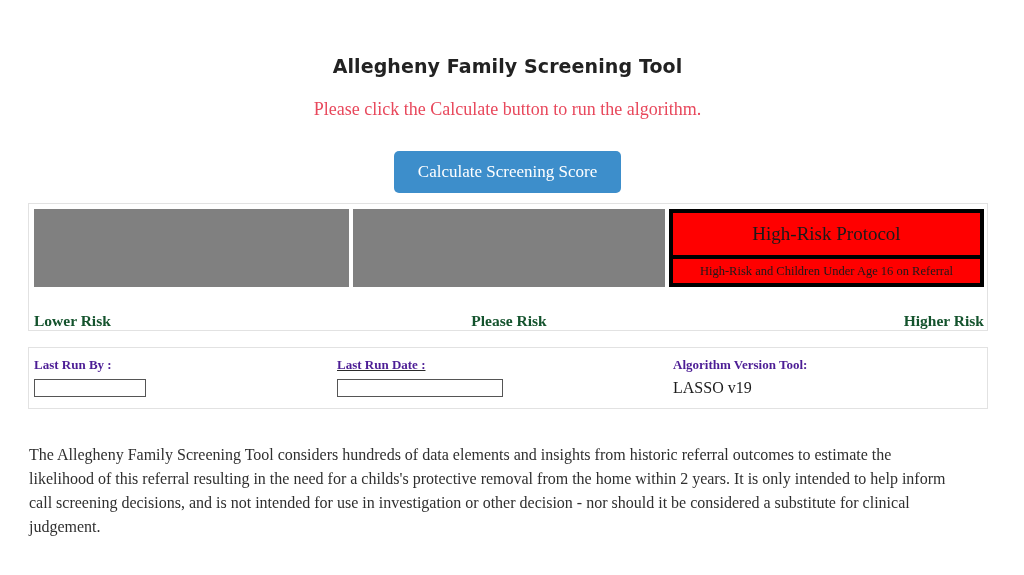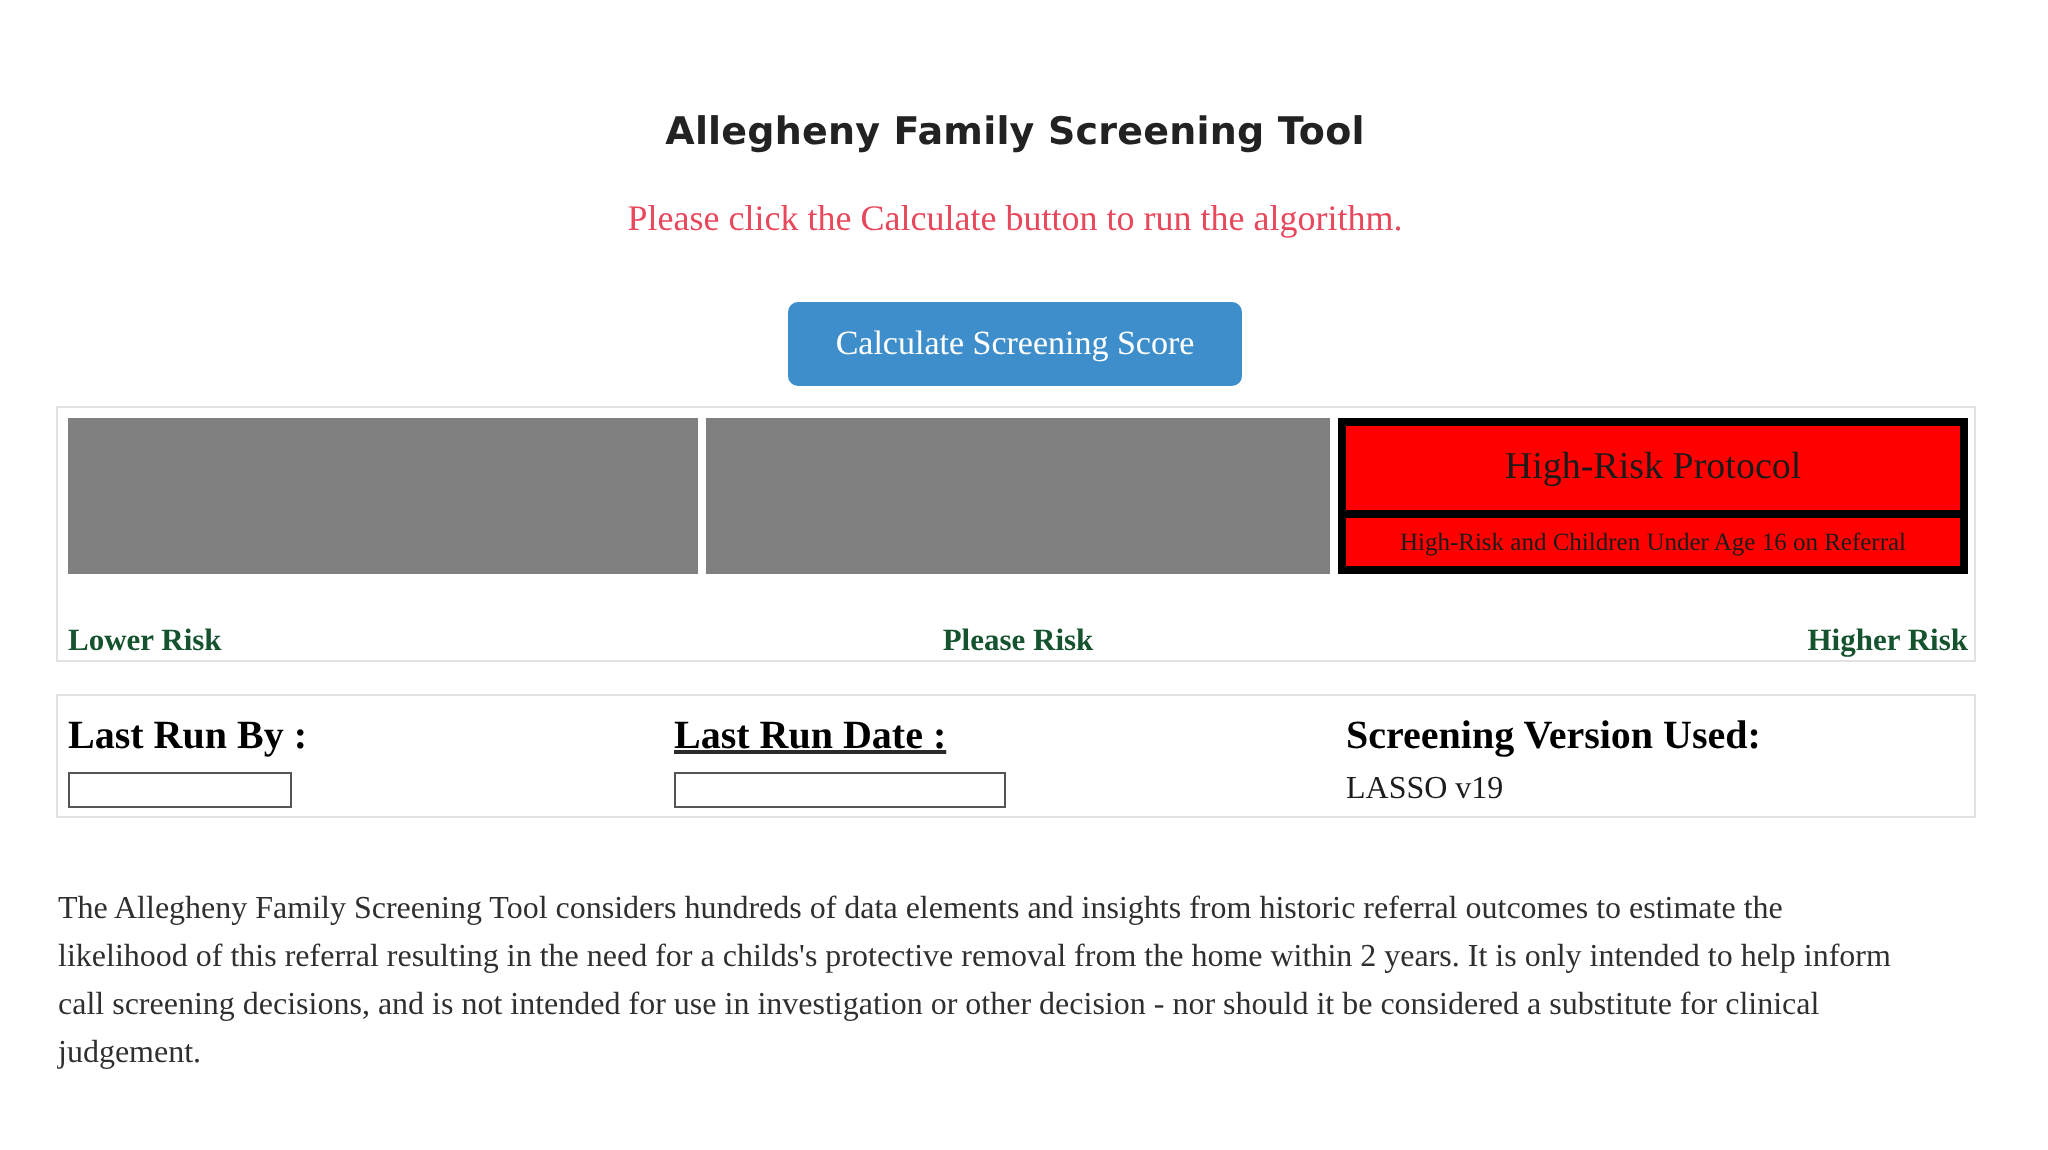--- a/index.html
+++ b/index.html
@@ -155,23 +155,23 @@
     box-sizing: border-box;
     background: #ffffff;
   }
   .run-field { position: absolute; top: 9px; }
   .field-runby   { left: 5px; }
   .field-rundate { left: 308px; text-decoration: underline; }
   .field-version { left: 644px; }
 
   .field-label {
     font-family: "Liberation Serif", "DejaVu Serif", serif;
-    font-size: 20px;
+    font-size: 13px;
     font-weight: bold;
-    color: #000000;
+    color: #4c1d95;
     display: block;
     margin-bottom: 6px;
   }
   .field-input {
     width: 112px;
     height: 18px;
     border: 1px solid #555555;
     box-sizing: border-box;
     background: #ffffff;
     font-family: "Liberation Serif", "DejaVu Serif", serif;
@@ -245,18 +245,18 @@
     <span class="field-label">Last Run By :</span>
     <input class="field-input" type="text" value="" style="">
   </div>
 
   <div class="run-field field-rundate">
     <span class="field-label">Last Run Date :</span>
     <input class="field-input input-date" type="text" value="" style="">
   </div>
 
   <div class="run-field field-version">
-    <span class="field-label">Screening Version Used:</span>
+    <span class="field-label">Algorithm Version Tool:</span>
     <span class="field-value">LASSO v19</span>
   </div>
 </div>
 
 <p class="description">The Allegheny Family Screening Tool considers hundreds of data elements and insights from historic referral outcomes to estimate the likelihood of this referral resulting in the need for a childs's protective removal from the home within 2 years. It is only intended to help inform call screening decisions, and is not intended for use in investigation or other decision - nor should it be considered a substitute for clinical judgement.</p>
 
 </body></html>

